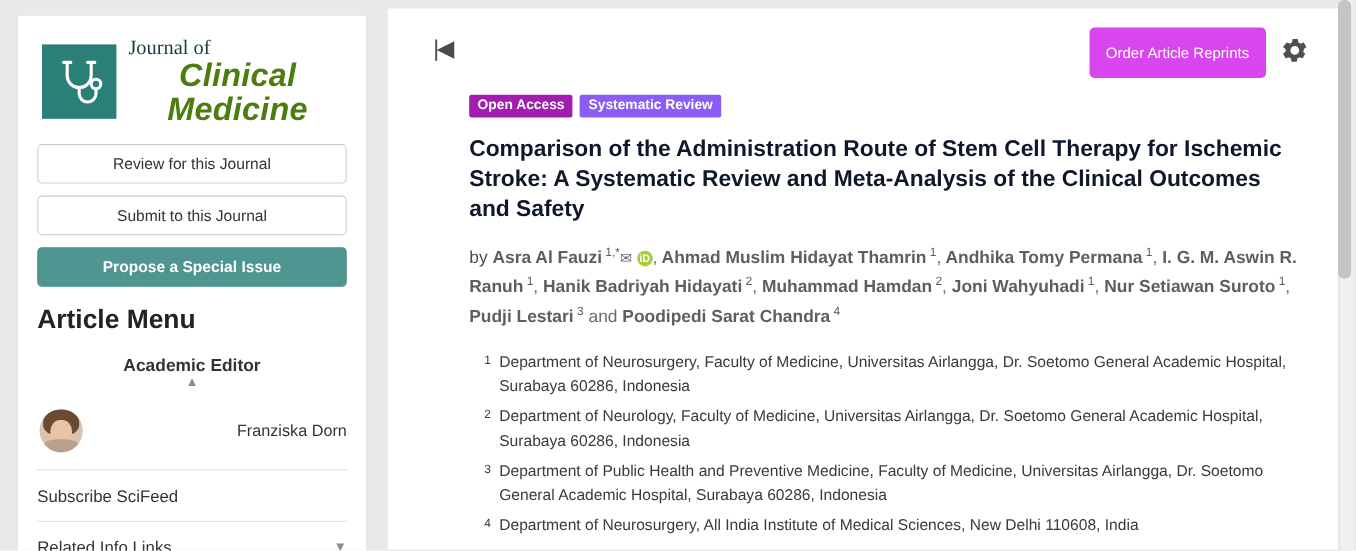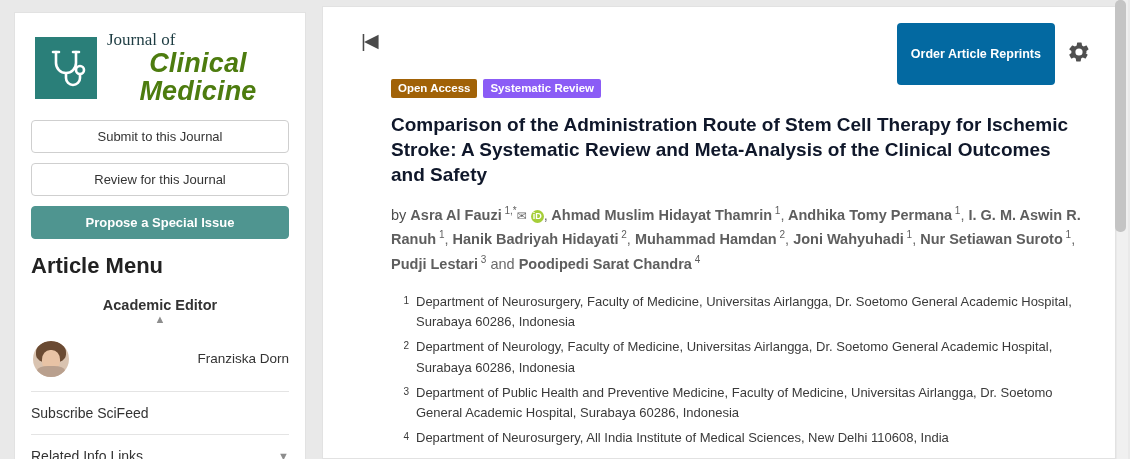--- a/index.html
+++ b/index.html
@@ -166,27 +166,27 @@
     margin-top: 6px;
     cursor: pointer;
     letter-spacing: -2px;
   }
   .top-right {
     display: flex;
     align-items: center;
     gap: 12px;
   }
   .reprints-btn {
-    background: #0369a1;
+    background: #d946ef;
     color: #fff;
     font-size: 12.5px;
-    font-weight: bold;
+    font-weight: normal;
     border: none;
     border-radius: 4px;
-    padding: 24px 14px;
+    padding: 14px 14px;
     cursor: pointer;
   }
   .gear {
     color: #4f4f4f;
     cursor: pointer;
     display: block;
   }
 
   .badges {
     margin: 16px 0 0 44px;
@@ -194,21 +194,21 @@
     gap: 6px;
   }
   .badge {
     font-size: 11.5px;
     font-weight: bold;
     color: #fff;
     padding: 3px 7px 4px 7px;
     border-radius: 2px;
     white-space: nowrap;
   }
-  .badge.open { background: #a16207; }
+  .badge.open { background: #a21caf; }
   .badge.review { background: #8b5cf6; }
 
   .article-title {
     margin: 14px 0 0 44px;
     width: 690px;
     font-size: 19px;
     font-weight: bold;
     line-height: 1.32;
     color: #0f172a;
   }
@@ -297,22 +297,22 @@
           <path d="M22 28 v4 a7 7 0 0 0 14 0 v-3" fill="none" stroke="#ffffff" stroke-width="2.6" stroke-linecap="round"></path>
           <circle cx="36" cy="24" r="4" fill="none" stroke="#ffffff" stroke-width="2.6"></circle>
         </svg>
       </div>
       <div class="logo-text">
         <div class="l1">Journal of</div>
         <div class="l2">Clinical Medicine</div>
       </div>
     </div>
 
+    <button class="btn-outline">Review for this Journal</button>
     <button class="btn-outline">Submit to this Journal</button>
-    <button class="btn-outline">Review for this Journal</button>
     <button class="btn-solid">Propose a Special Issue</button>
 
     <div class="article-menu-title">Article Menu</div>
 
     <div class="section-head">
       <span>Academic Editor</span>
       <span class="chev">▲</span>
     </div>
 
     <div class="editor-row">

